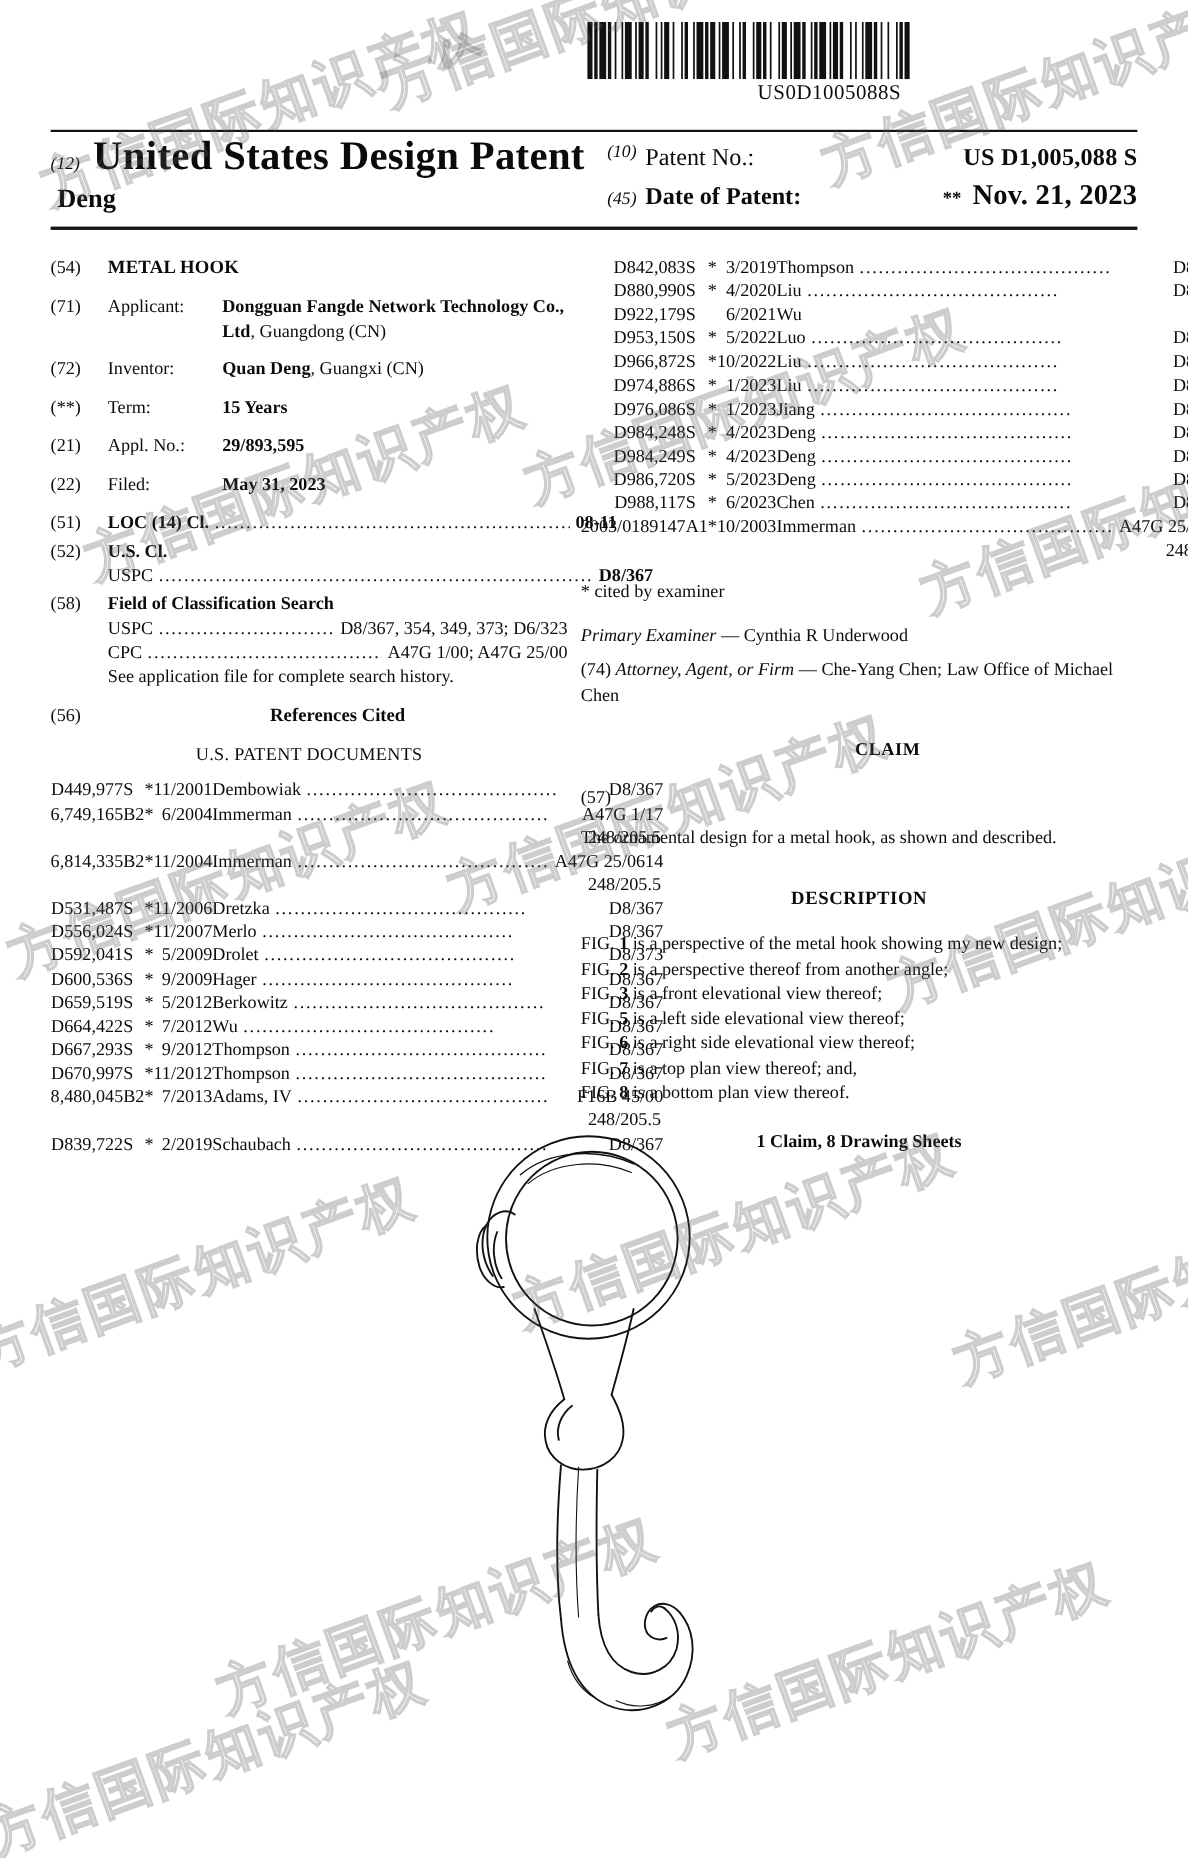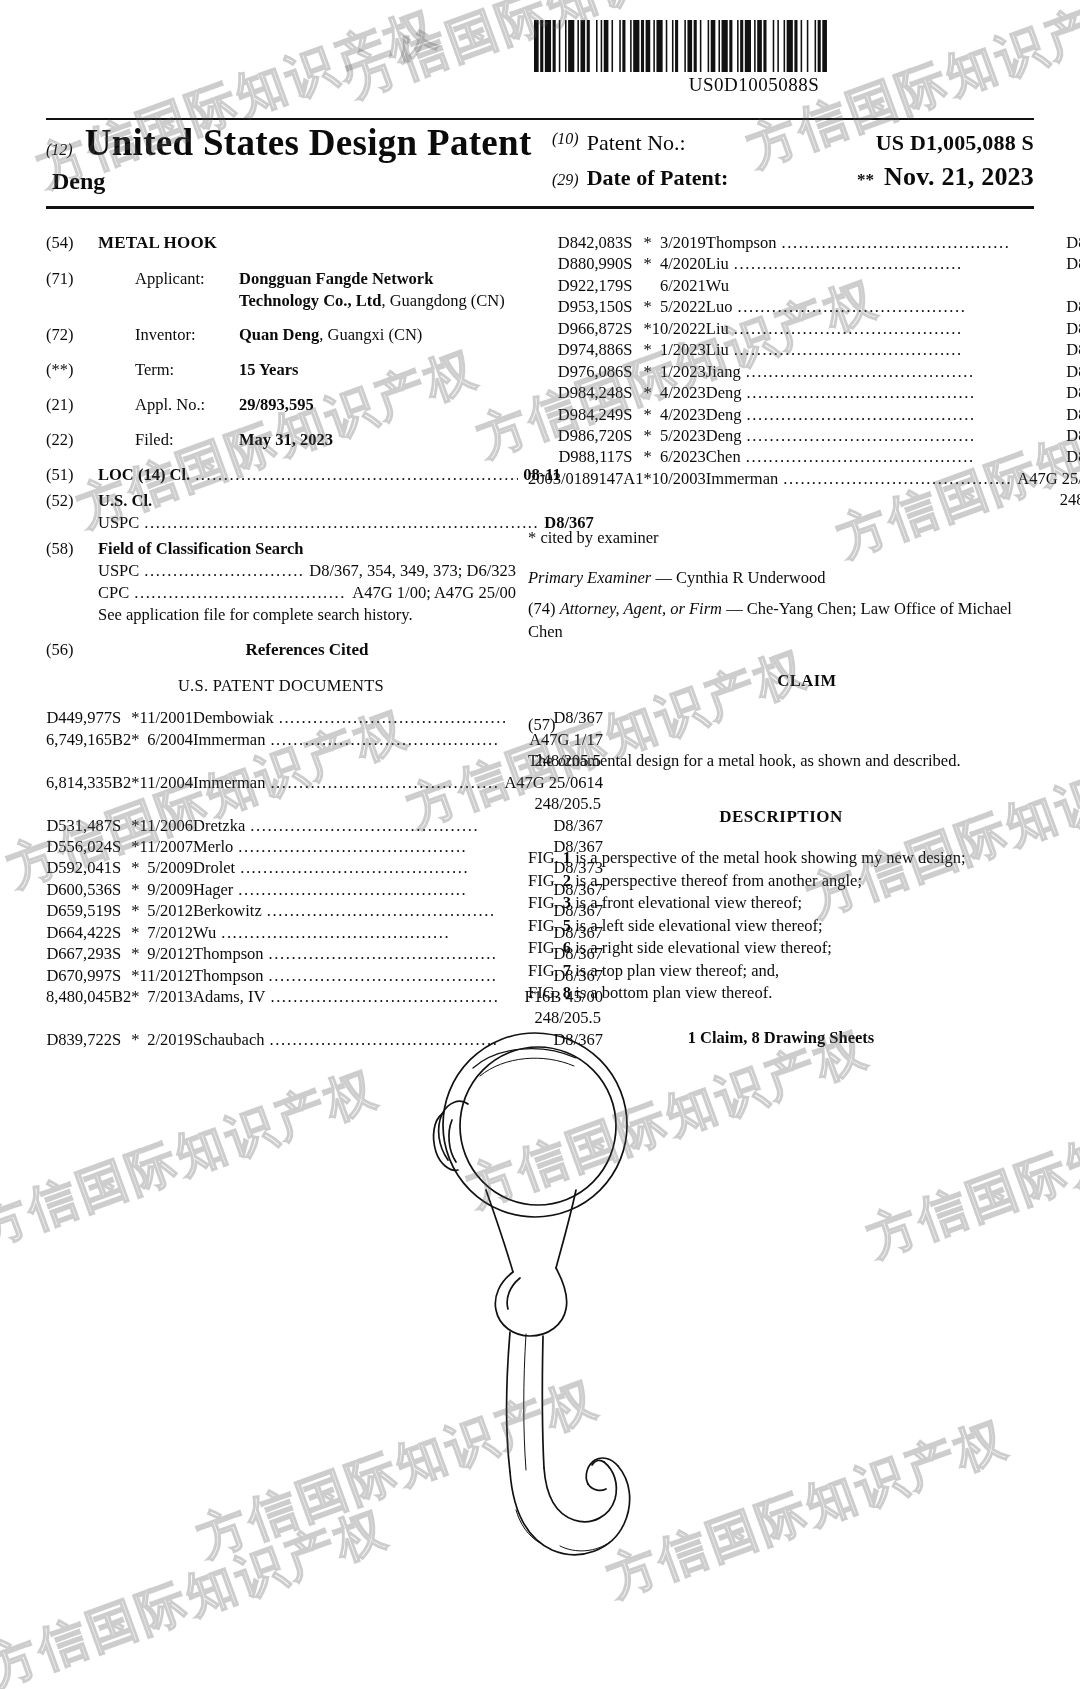--- a/index.html
+++ b/index.html
@@ -54,21 +54,21 @@
   .col-left { left:46px; width:470px; }
   .col-right { left:528px; width:506px; }
 
   .fld { display:flex; margin-bottom:13px; }
   .fld .num { width:52px; flex:none; font-size:16.5px; }
   .fld .lab { flex:none; }
   .fld .body { flex:1; }
   .b { font-weight:700; }
   .i { font-style:italic; }
 
-  .lab-w { width:104px;margin-left:37px; }
+  .lab-w { width:104px; }
   .title54 { font-weight:700; font-size:17px; letter-spacing:0.2px; }
 
   .dotline { display:flex; align-items:baseline; }
   .dotline .dots {
     flex:1; overflow:hidden; white-space:nowrap; margin:0 5px;
     font-size:16.5px; letter-spacing:1.6px; color:#111;
   }
   .tight { margin-bottom:4px; }
   .refs-head { font-weight:700; font-size:17px; text-align:center; margin:14px 0 8px 0; }
   .usdoc-head { text-align:center; font-size:16.5px; margin:6px 0 10px 0; letter-spacing:0.3px; }
@@ -172,21 +172,21 @@
         <span class="code">(12)</span><span class="title-big">United States Design Patent</span>
         <div class="inventor-line">Deng</div>
       </div>
       <div class="mast-right">
         <div class="pno-row">
           <span class="code">(10)</span>
           <span class="lbl">Patent No.:</span>
           <span class="val">US D1,005,088 S</span>
         </div>
         <div class="date-row">
-          <span class="code">(29)</span>
+          <span class="code">(45)</span>
           <span class="lbl">Date of Patent:</span>
           <span class="star">**</span>
           <span class="val">Nov. 21, 2023</span>
         </div>
       </div>
     </div>
   </div>
 
   <div class="rule thin" style="top:118px;"></div>
   <div class="rule thick" style="top:206px;"></div>

